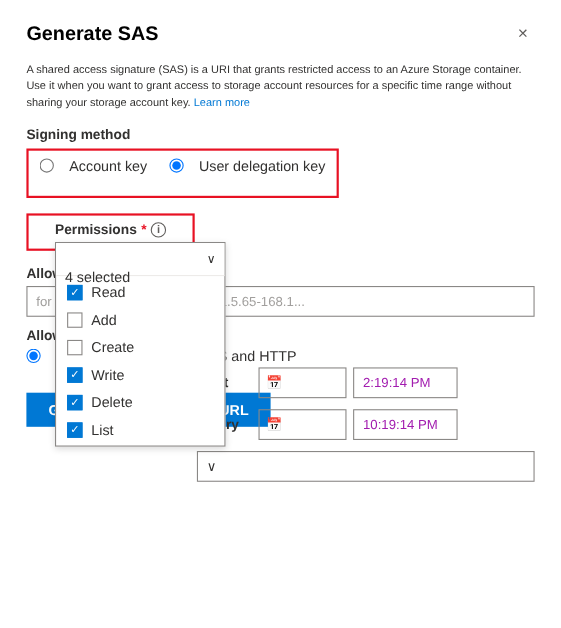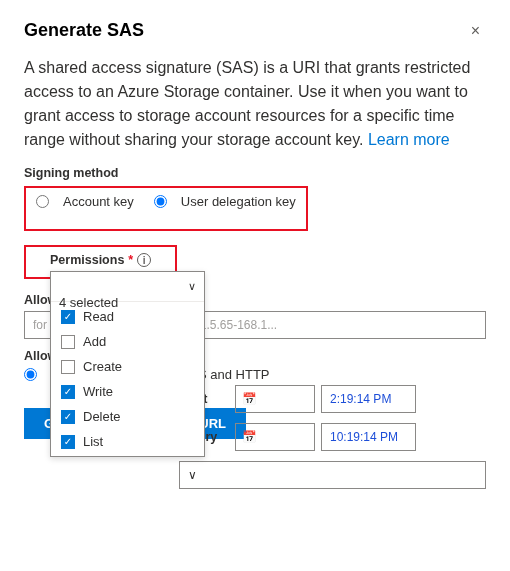--- a/index.html
+++ b/index.html
@@ -33,21 +33,21 @@
     }
     .close-btn {
       cursor: pointer;
       font-size: 16px;
       color: #605e5c;
       background: none;
       border: none;
       padding: 2px 6px;
     }
     .description {
-      font-size: 16px;
+      font-size: 10px;
       color: #323130;
       line-height: 1.5;
       margin-bottom: 14px;
     }
     .learn-more {
       color: #0078d4;
       text-decoration: none;
     }
     .section-label {
       font-size: 12.5px;
@@ -243,21 +243,21 @@
       gap: 4px;
       min-width: 80px;
       color: #323130;
     }
     .time-field {
       border: 1px solid #8a8886;
       height: 28px;
       padding: 0 8px;
       font-size: 12px;
       min-width: 95px;
-      color: #1d4ed8;
+      color: #a21caf;
       display: flex;
       align-items: center;
     }
     .tz-field {
       border: 1px solid #8a8886;
       height: 28px;
       padding: 0 8px;
       font-size: 12px;
       color: #323130;
       flex: 1;

